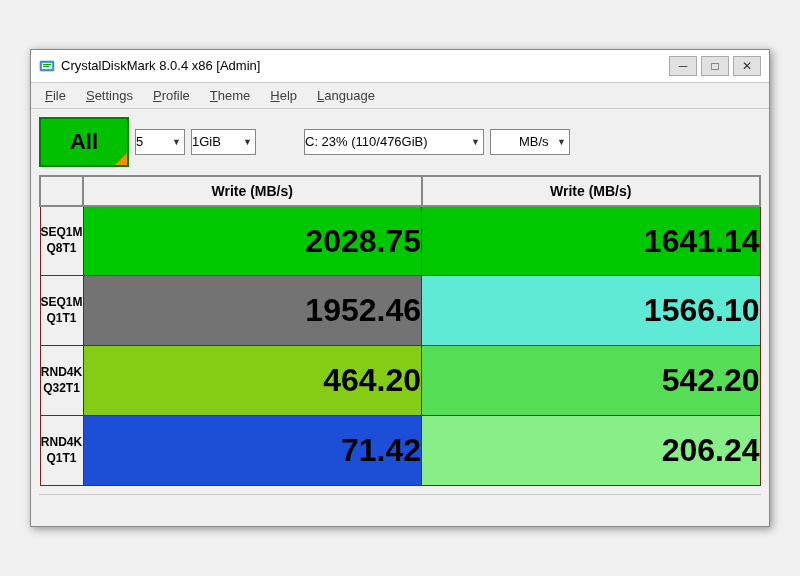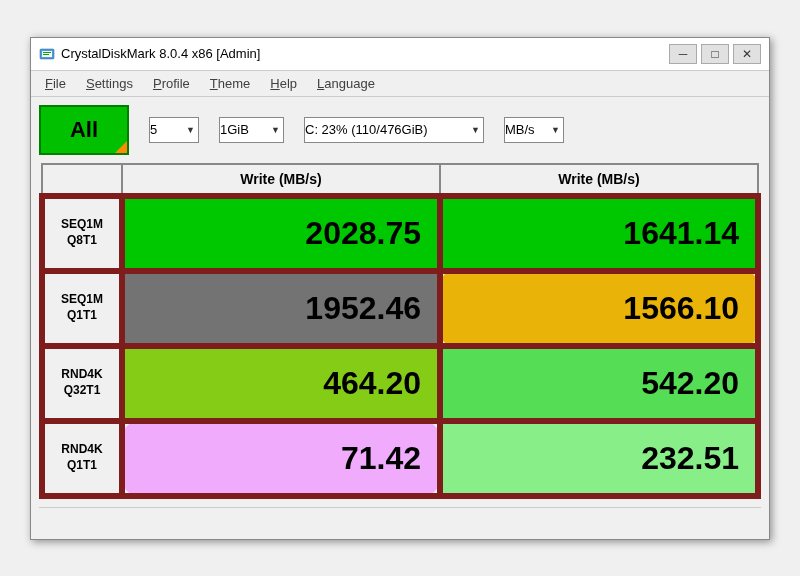--- a/index.html
+++ b/index.html
@@ -74,21 +74,21 @@
       text-decoration: none;
     }
     .menu-item u { text-decoration: underline; }
     .content {
       padding: 8px;
       background: #f0f0f0;
     }
     .toolbar {
       display: flex;
       align-items: center;
-      gap: 20px;
+      gap: 6px;
       margin-bottom: 8px;
     }
     .all-btn {
       background: #00c000;
       color: #000;
       font-weight: bold;
       font-size: 22px;
       width: 90px;
       height: 50px;
       border: 2px solid #008000;
@@ -129,31 +129,33 @@
       border: 1px solid #888;
       background: #fff;
       font-size: 13px;
       cursor: pointer;
       appearance: none;
       -webkit-appearance: none;
       min-width: 50px;
     }
     .drive-select select {
       min-width: 180px;
+      margin-left: 42px;
     }
     .unit-select select {
       min-width: 60px;
+      padding-left: 28px;
     }
     .results-table {
       width: 100%;
       border-collapse: collapse;
     }
     .results-table th, .results-table td {
-      border: 6px solid #7f1d1d;
-      padding: 16px;
+      border: 1px solid #7f1d1d;
+      padding: 0;
     }
     .header-row th {
       background: #f0f0f0;
       font-weight: bold;
       font-size: 14px;
       text-align: center;
       padding: 6px 0;
       border: 2px solid #888;
     }
     .label-cell {
@@ -264,30 +266,30 @@
       </thead>
       <tbody id="results-body">
       <tr class="data-row">
             <td class="label-cell">SEQ1M<br>Q8T1</td>
             <td class="value-cell" style="background: rgb(0, 200, 0);">2028.75</td>
             <td class="value-cell" style="background: rgb(0, 200, 0);">1641.14</td>
           </tr>
           <tr class="data-row">
             <td class="label-cell">SEQ1M<br>Q1T1</td>
             <td class="value-cell" style="background: #737373;">1952.46</td>
-            <td class="value-cell" style="background: #eab308; border-radius: 14px;">1566.10</td>
+            <td class="value-cell" style="background: #5eead4;">1566.10</td>
           </tr>
           <tr class="data-row">
             <td class="label-cell">RND4K<br>Q32T1</td>
             <td class="value-cell" style="background: #84cc16;">464.20</td>
             <td class="value-cell" style="background: rgb(85, 221, 85);">542.20</td>
           </tr>
           <tr class="data-row">
             <td class="label-cell">RND4K<br>Q1T1</td>
-            <td class="value-cell" style="background: #f0abfc; border-radius: 17px;">71.42</td>
-            <td class="value-cell" style="background: rgb(136, 238, 136);">232.51</td>
+            <td class="value-cell" style="background: #1d4ed8;">71.42</td>
+            <td class="value-cell" style="background: rgb(136, 238, 136);">206.24</td>
           </tr>
         </tbody>
     </table>
 
     <div class="bottom-bar"></div>
   </div>
 </div>
 
 </body></html>

